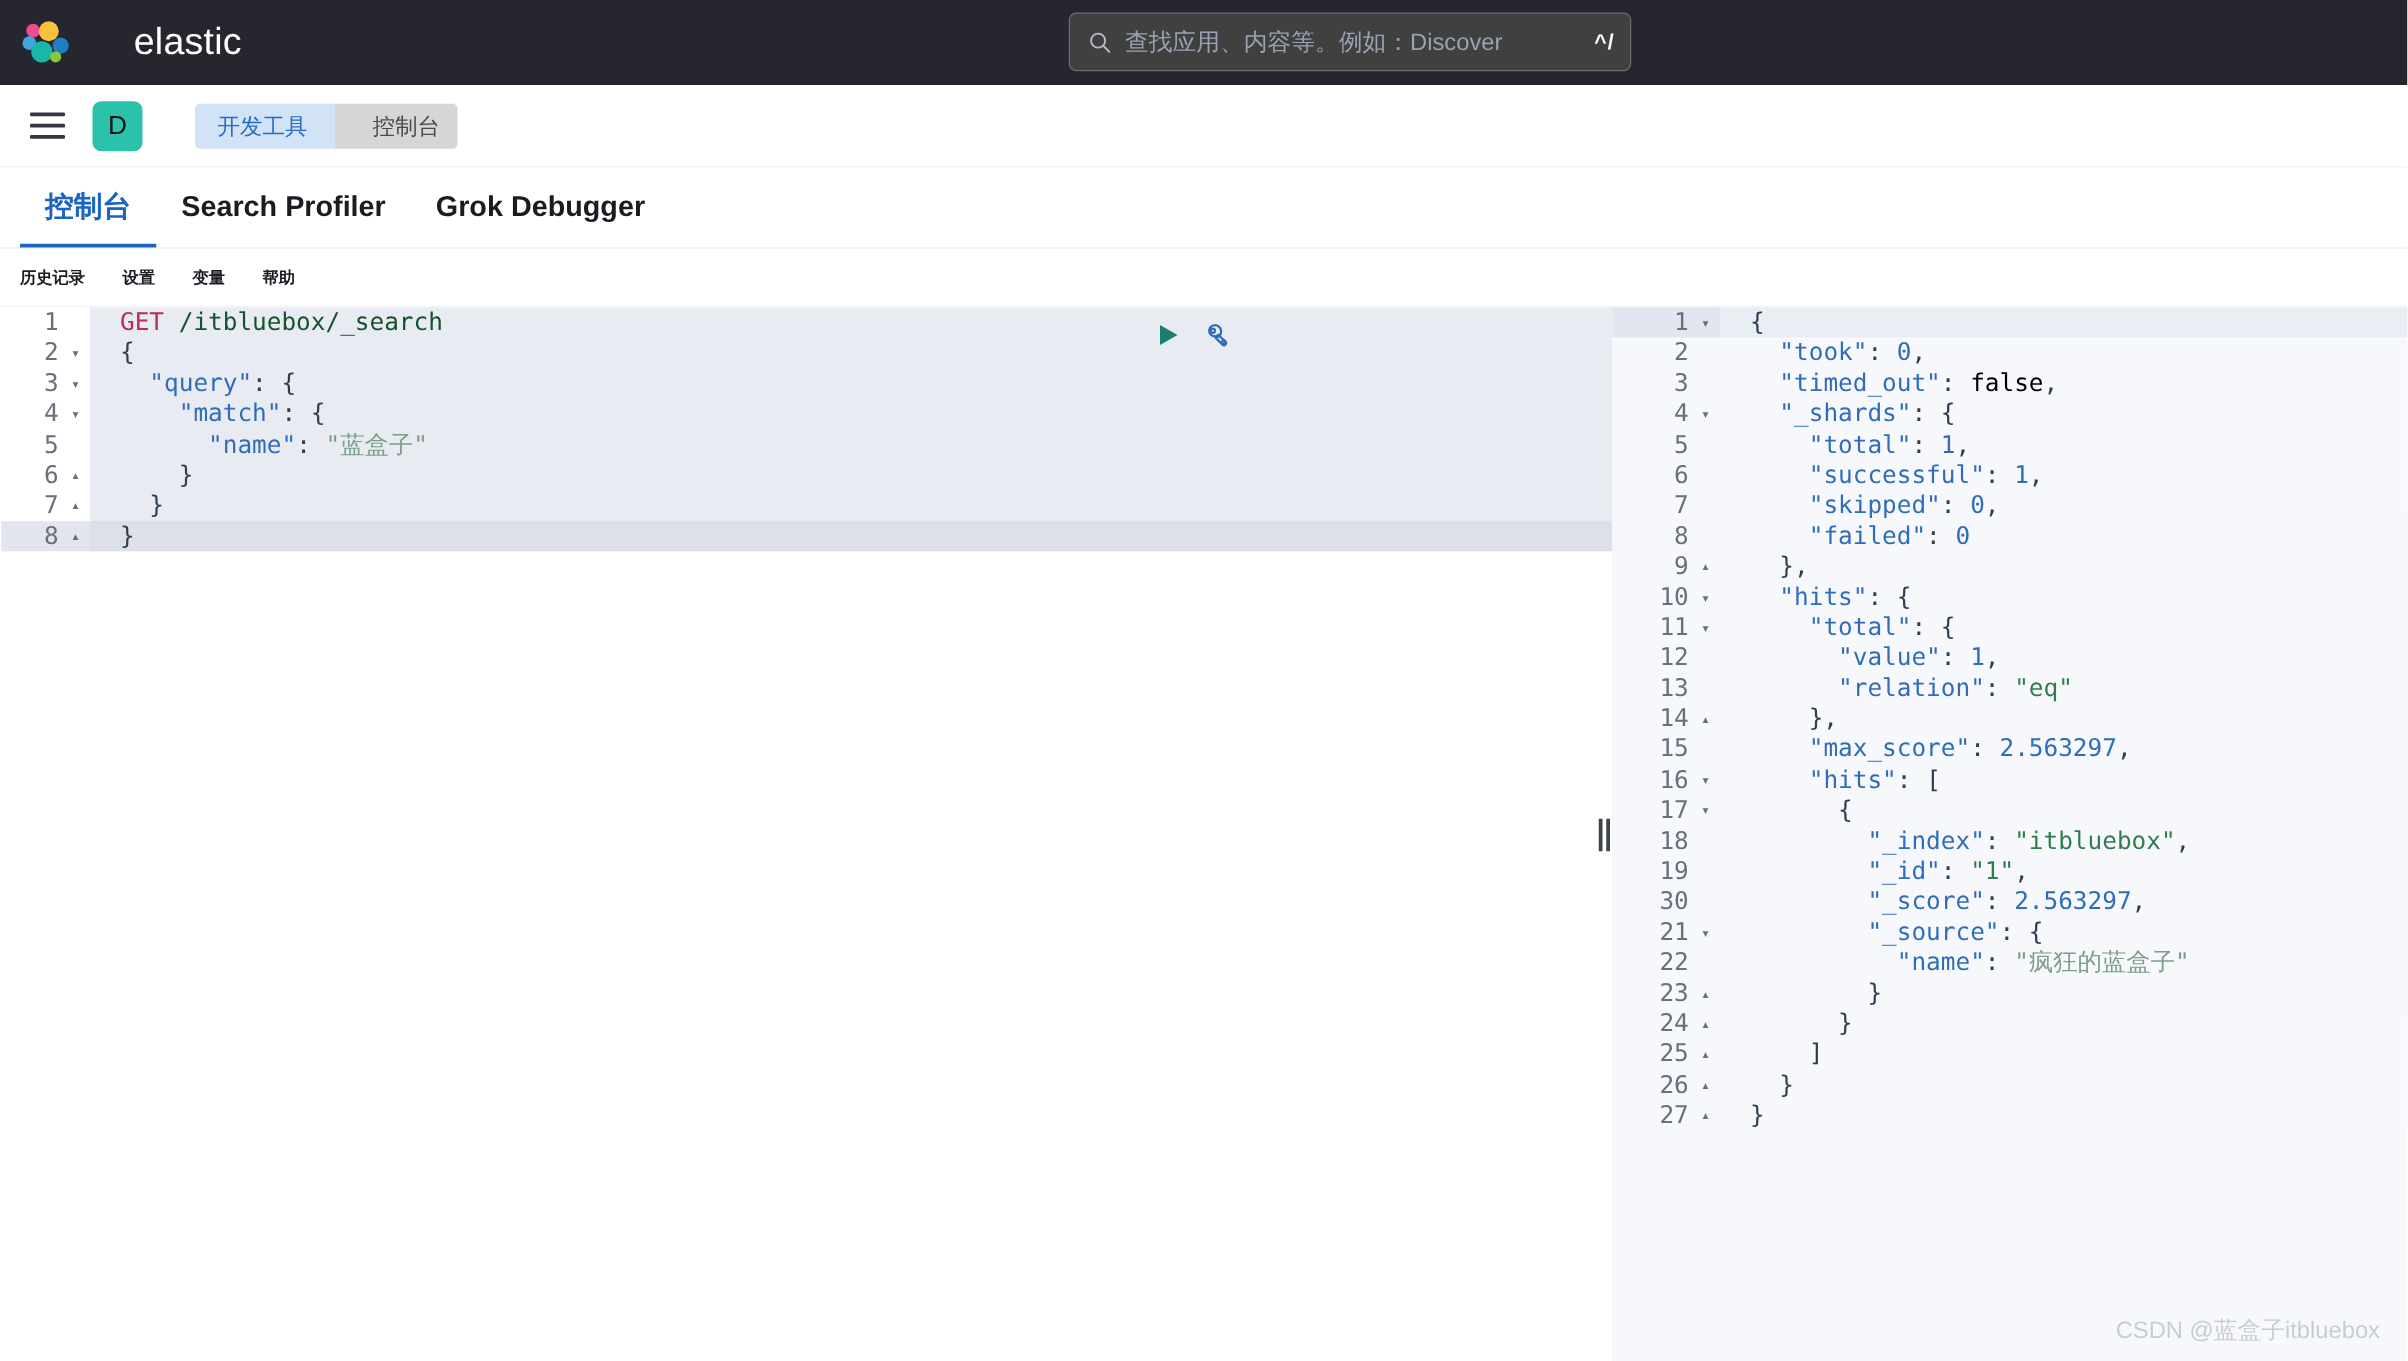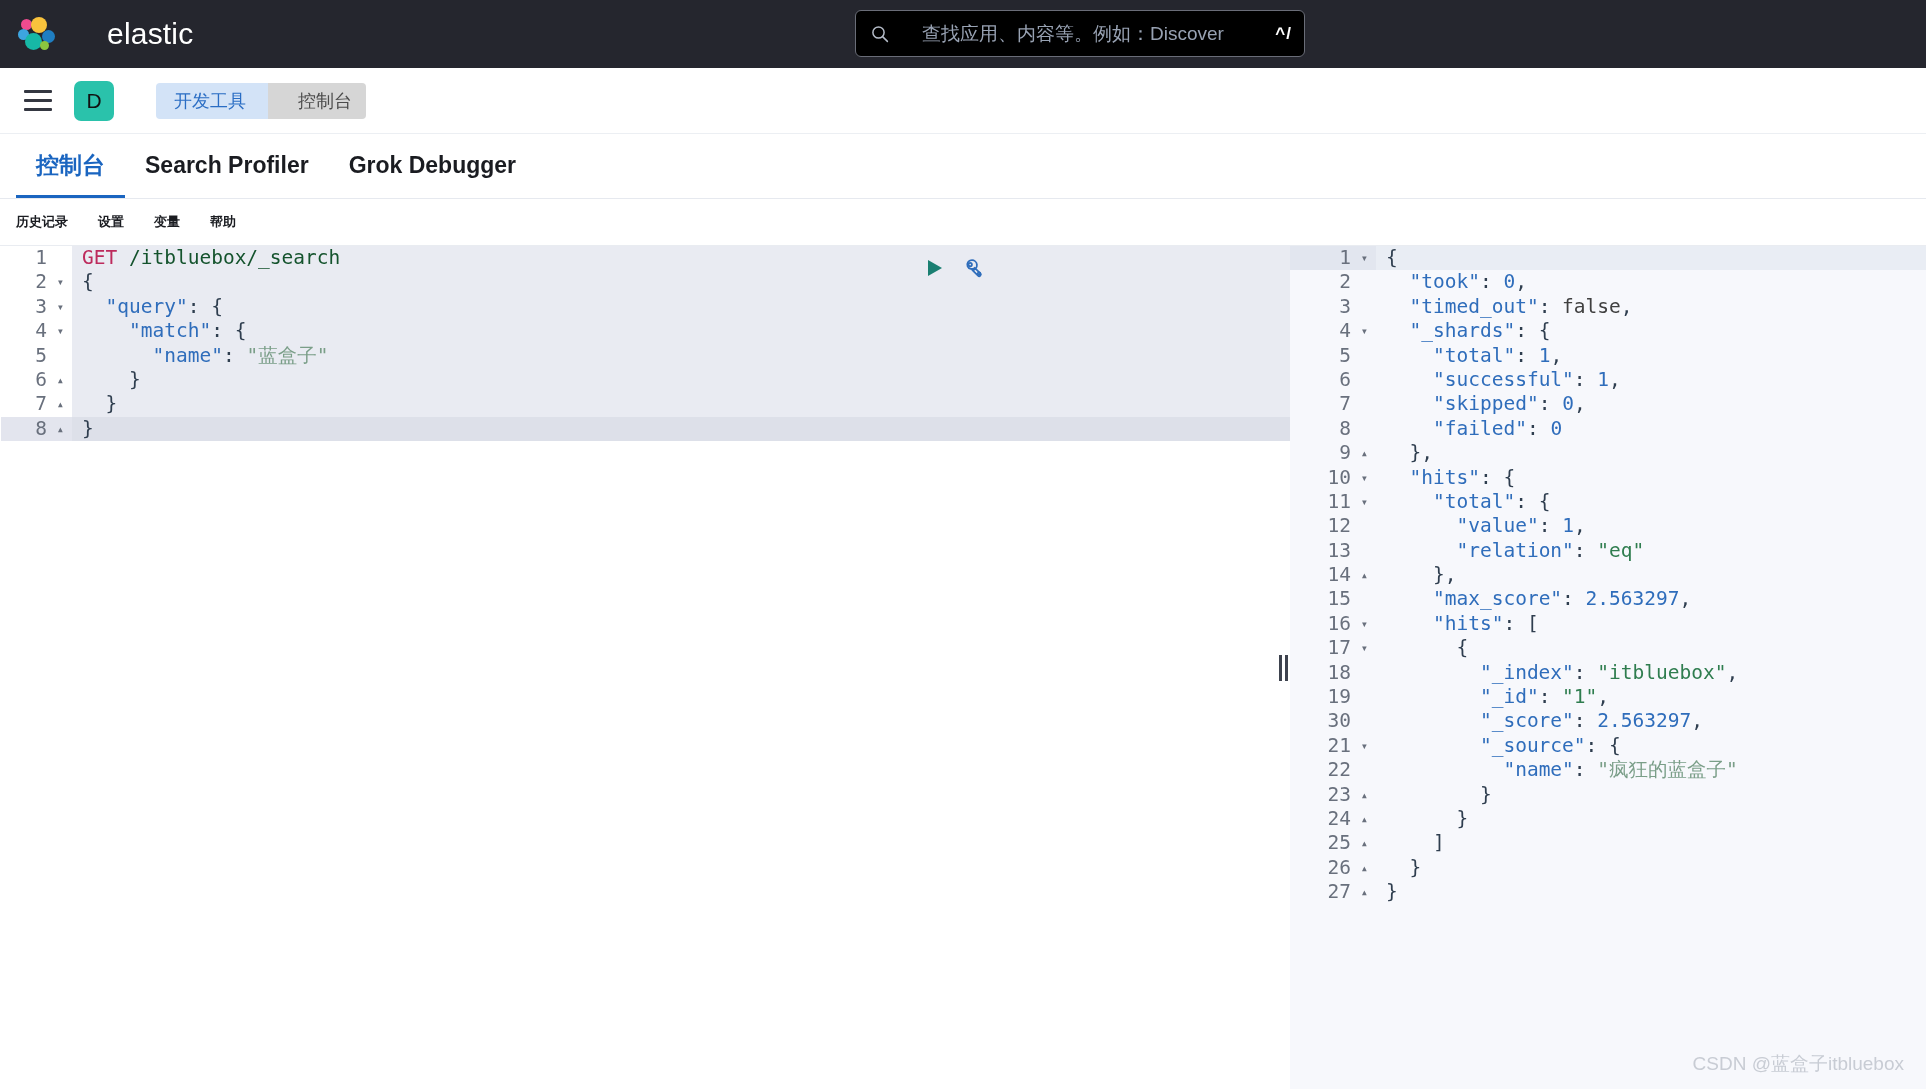--- a/index.html
+++ b/index.html
@@ -29,26 +29,25 @@
     font-weight: 400;
   }
 
   .searchwrap {
     position: absolute;
     left: 855px; top: 10px;
     width: 450px; height: 47px;
   }
   .searchbox {
     width: 100%; height: 100%;
-    background: #000000;
+    background: #404040;
     border: 1px solid #6a6d78;
     border-radius: 6px;
     display: flex; align-items: center;
     padding: 0 12px 0 14px;
-    gap: 22px;
   }
   .search-icon { flex: 0 0 auto; margin-right: 10px; display:flex; }
   .search-ph {
     flex: 1 1 auto;
     color: #98a2b3;
     font-size: 19px;
     white-space: nowrap;
     overflow: hidden;
   }
   .search-kbd {
@@ -183,21 +182,21 @@
     height: 24.4px;
     display: flex; align-items: center; justify-content: flex-end;
     gap: 6px;
     padding-right: 8px;
   }
   .gutter .fold { font-size: 12px; width: 11px; display:inline-block; color:#69707d; }
   .code-lines { flex: 1 1 auto; position: relative; }
   .code-lines .cl {
     height: 24.4px;
     white-space: pre;
-    padding-left: 10px;
+    padding-left: 24px;
     display: flex; align-items: center;
   }
 
   
   .pane-left .gutter { width: 72px; }
   .pane-left .code-lines { background: #e9ebf2; }
   .pane-left .code-lines .cl.active { background: #dde0e9; }
   .pane-left .gutter .ln.active { background: #e3e5ee; }
 
   
@@ -205,21 +204,21 @@
   .pane-right .gutter .ln.active { background: #e2e6ef; }
   .pane-right .code-lines { background: #f7f8fc; }
   .pane-right .code-lines .cl.active { background: #e9edf4; }
 
   
   .t-method  { color: #bd2a5c; }
   .t-url     { color: #14532d; }
   .t-key     { color: #2f6dbb; }
   .t-str     { color: #2f7d4f; }
   .t-num     { color: #2f6dbb; }
-  .t-bool    { color: #404040; }
+  .t-bool    { color: #000000; }
   .t-punc    { color: #2f3e4f; }
   .t-cjk     { color: #7a9e88; }
 
   .run-icons {
     position: absolute;
     right: 305px; top: 10px;
     display: flex; align-items: center; gap: 16px;
     z-index: 5;
   }
   .icon-btn { cursor: pointer; display:flex; align-items:center; }

